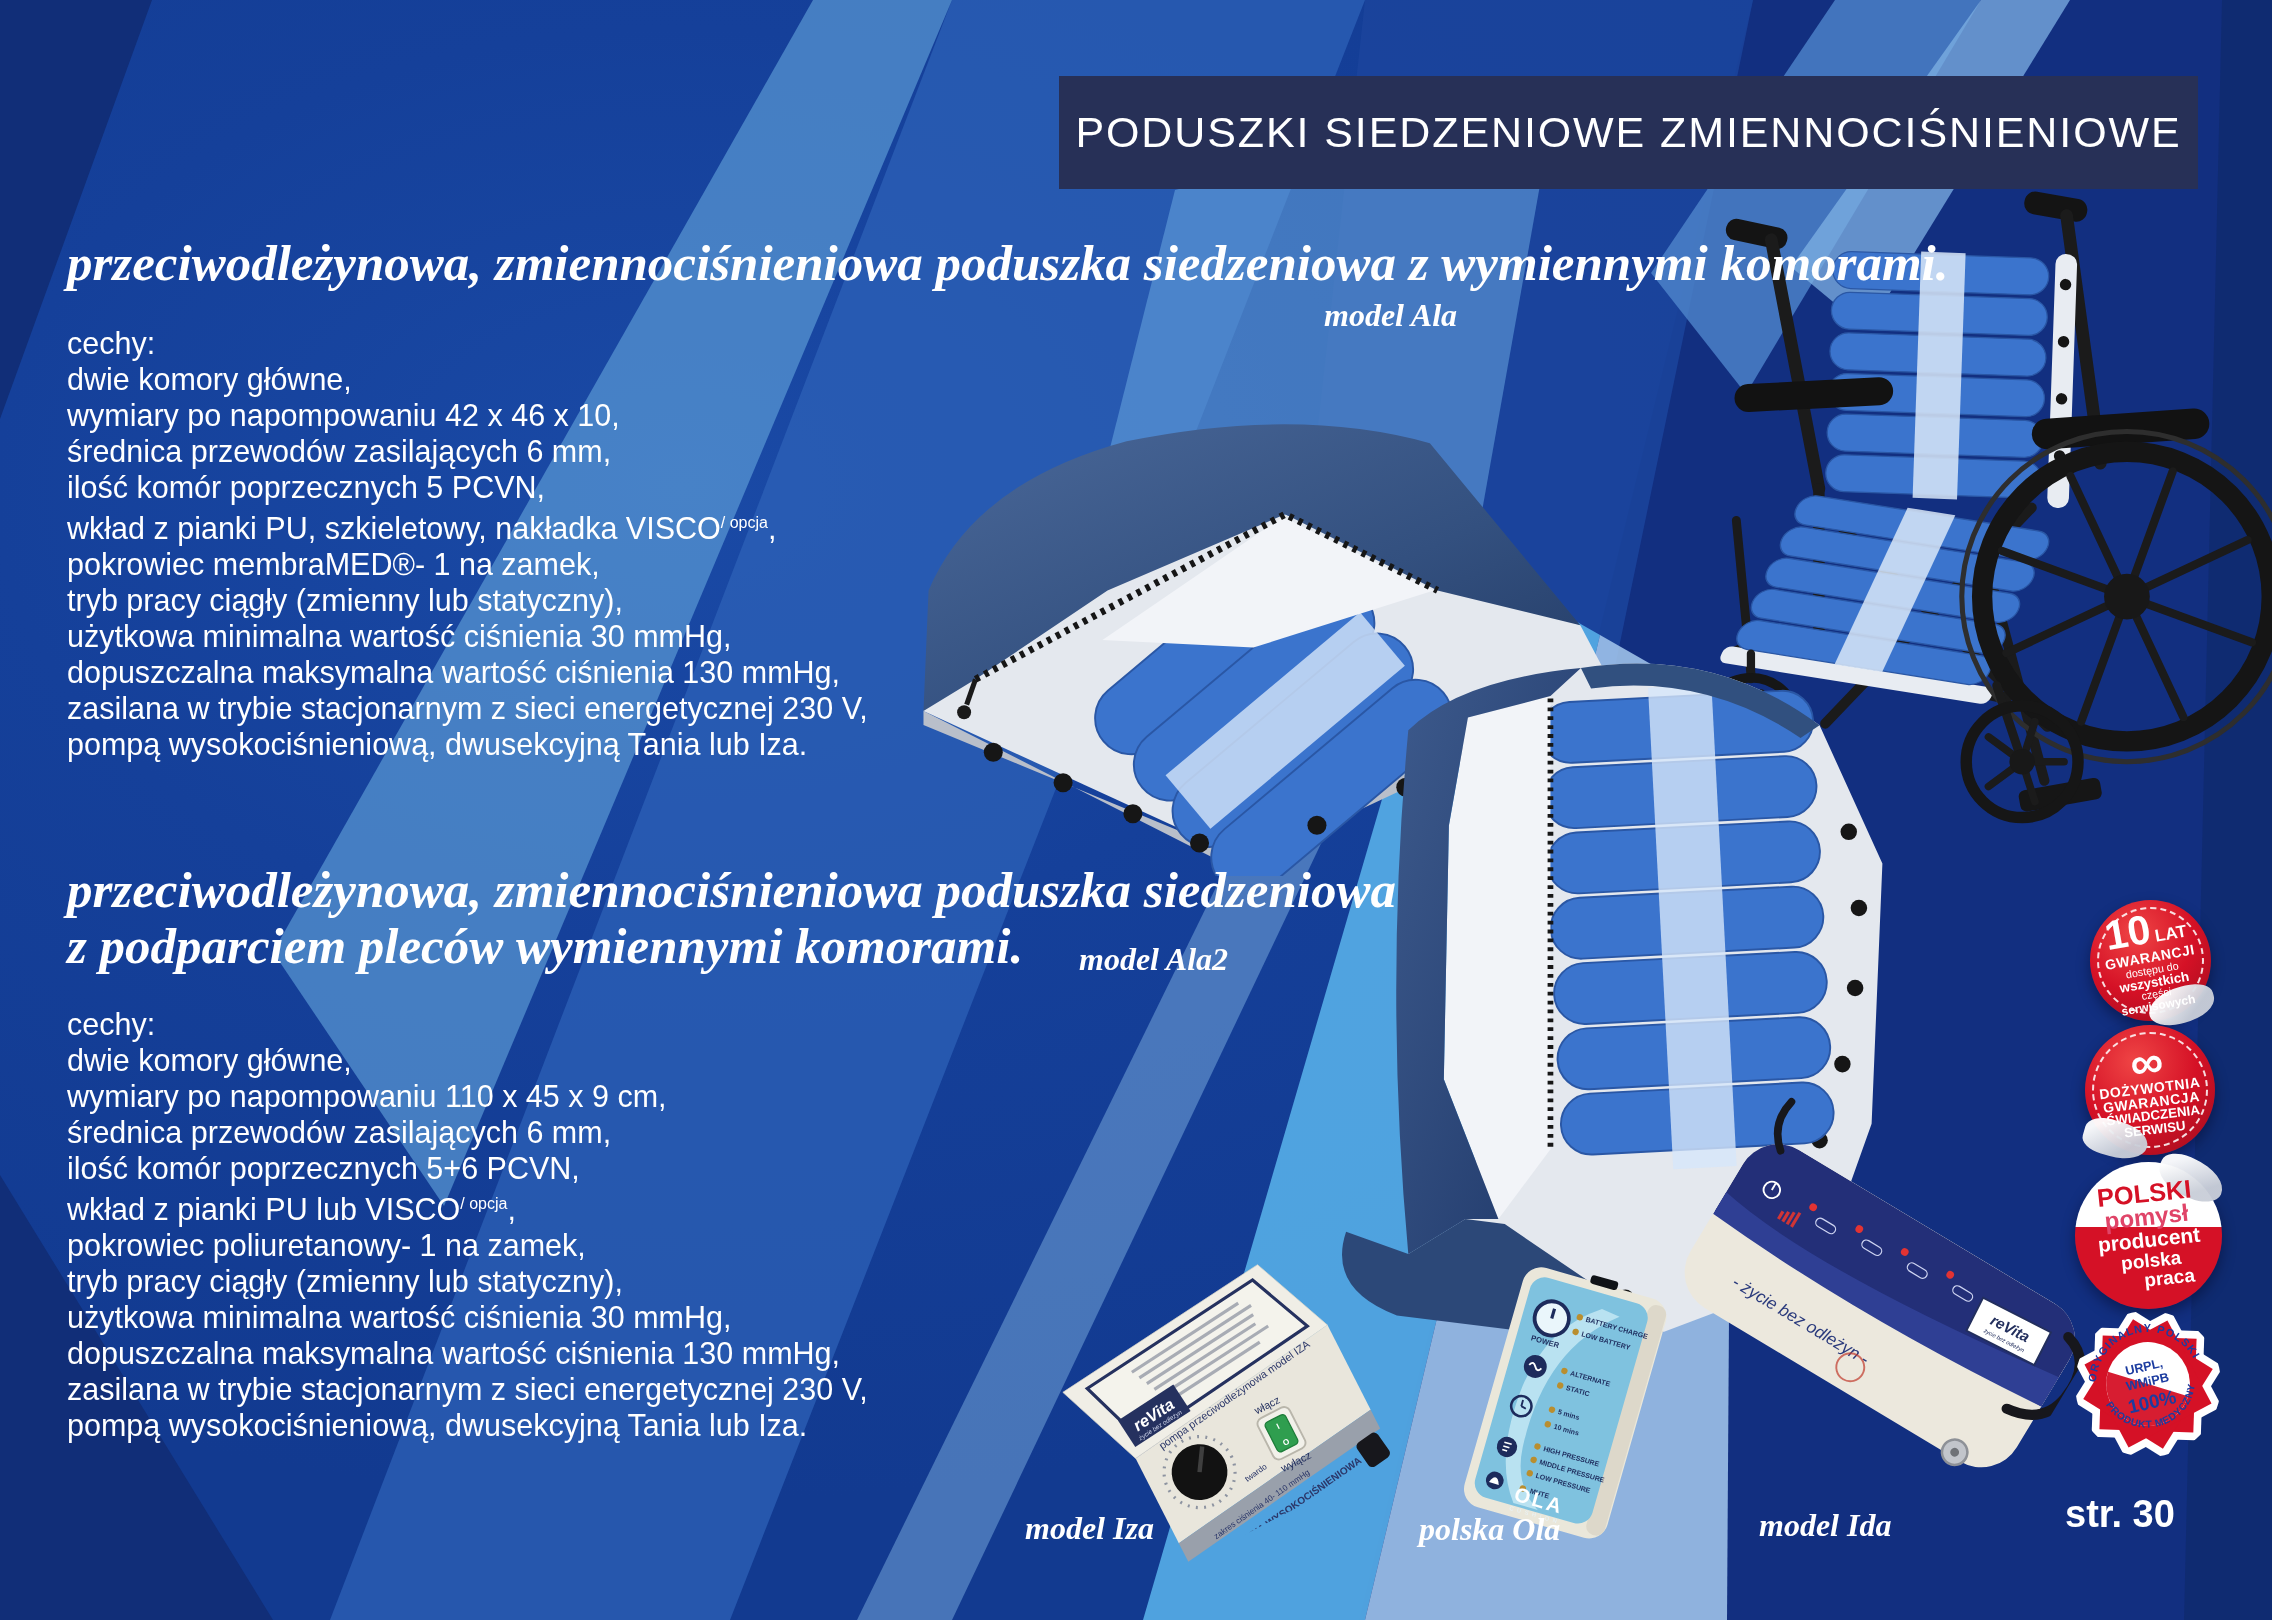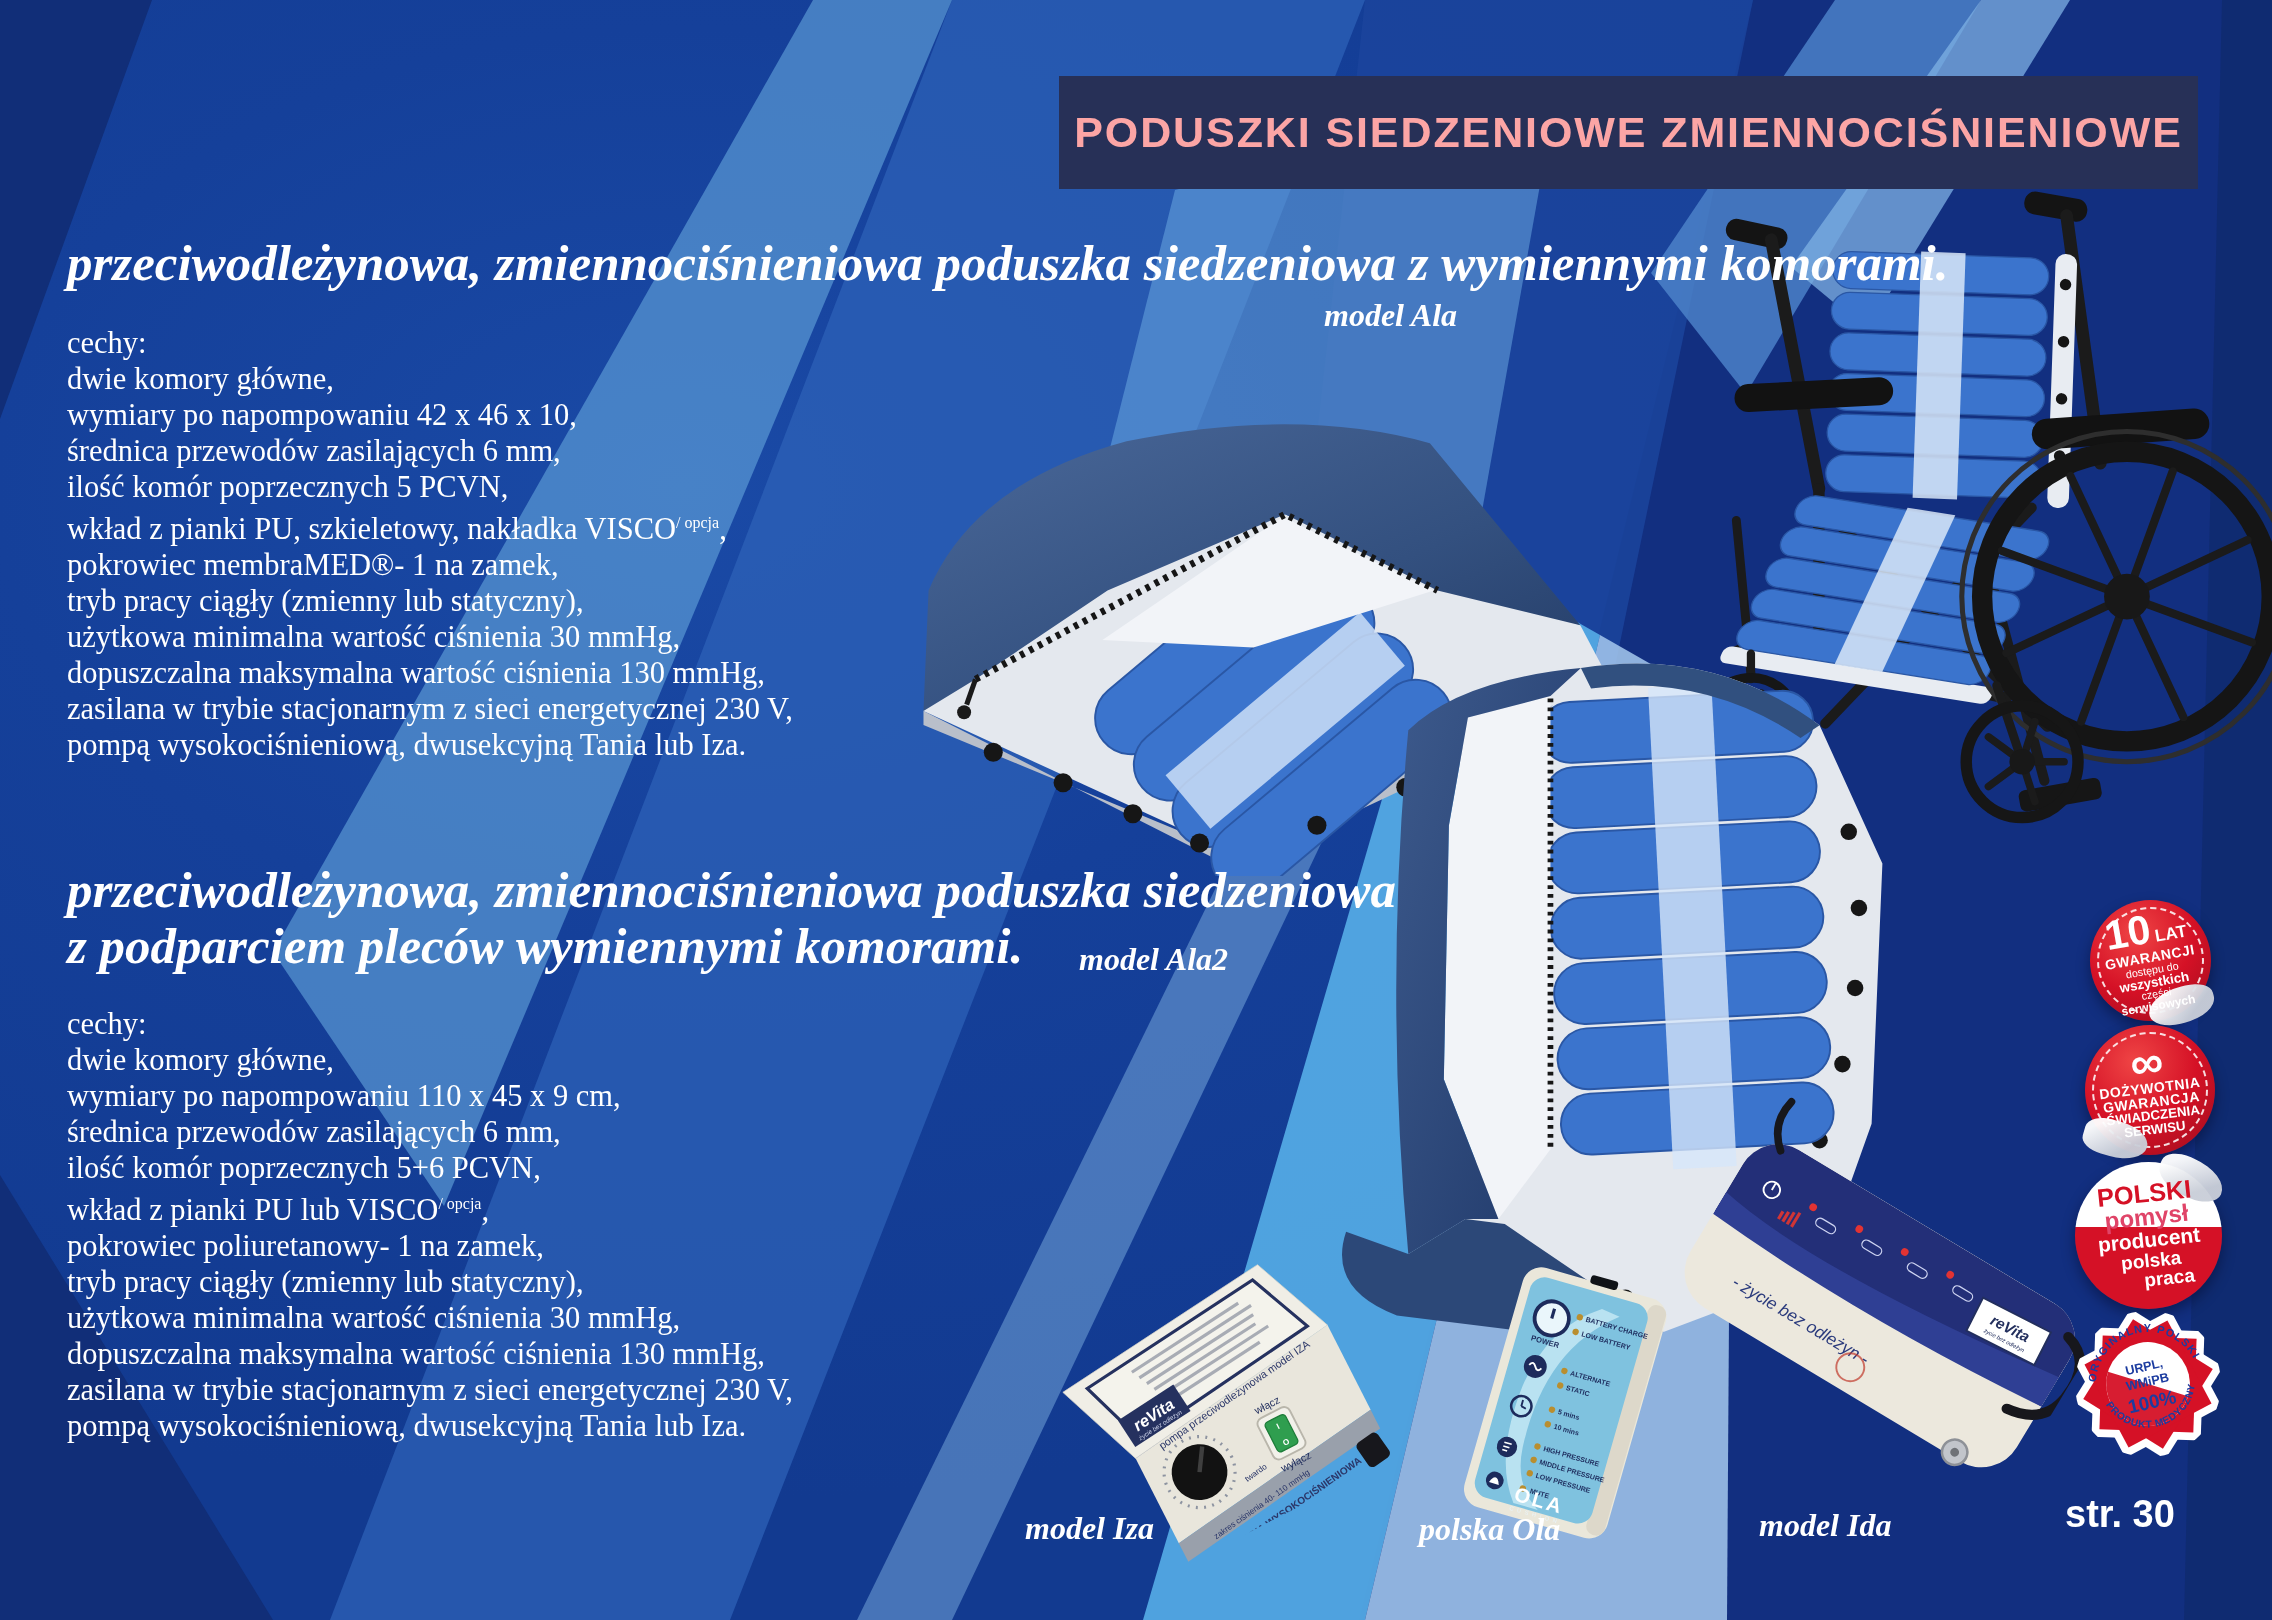--- a/index.html
+++ b/index.html
@@ -2,26 +2,26 @@
 <html style="font-size:10.2px"><head>
 <meta charset="utf-8">
 <style>
   html,body{margin:0;padding:0;background:#0d2a66;}
   .page{position:relative;width:2273px;height:1620px;overflow:hidden;
         background:radial-gradient(ellipse 1524px 1016px at 30% 30%, #1a4aa6 0%, #15409a 45%, #123a90 100%);
         font-family:"Liberation Sans", sans-serif;}
   .shard{position:absolute;inset:0;}
   .banner{position:absolute;left:1059px;top:76px;width:1139px;height:113px;background:#273057;
           display:flex;align-items:center;justify-content:center;z-index:5;}
-  .banner span{color:#fca5a5;font-size:43px;font-weight:700;letter-spacing:1.9px;}
+  .banner span{color:#ffffff;font-size:43px;font-weight:400;letter-spacing:1.9px;}
   .heading{position:absolute;color:#ffffff;font-family:"Liberation Serif", serif;font-style:italic;
            font-weight:700;font-size:51px;line-height:56px;z-index:6;white-space:nowrap;}
   .model-label{position:absolute;color:#ffffff;font-family:"Liberation Serif", serif;font-style:italic;
            font-weight:700;font-size:32px;z-index:8;white-space:nowrap;}
-  .features{position:absolute;color:#ffffff;font-family:Liberation Serif, serif;font-size:30.5px;
+  .features{position:absolute;color:#ffffff;font-family:Liberation Sans, sans-serif;font-size:30.5px;
             line-height:36px;z-index:6;white-space:nowrap;}
   .features sup{font-size:16px;}
   .art{position:absolute;z-index:4;}
   .pump{position:absolute;z-index:6;}
   .pump-iza{transform:rotate(-27deg);}
   .pump-ola{transform:rotate(16deg);}
   .pump-ida{transform:rotate(31deg);}
   .pagenum{position:absolute;left:2065px;top:1493px;color:#fff;font-size:38px;font-weight:700;z-index:9;}
   
   .badge{position:absolute;border-radius:50%;z-index:9;}

